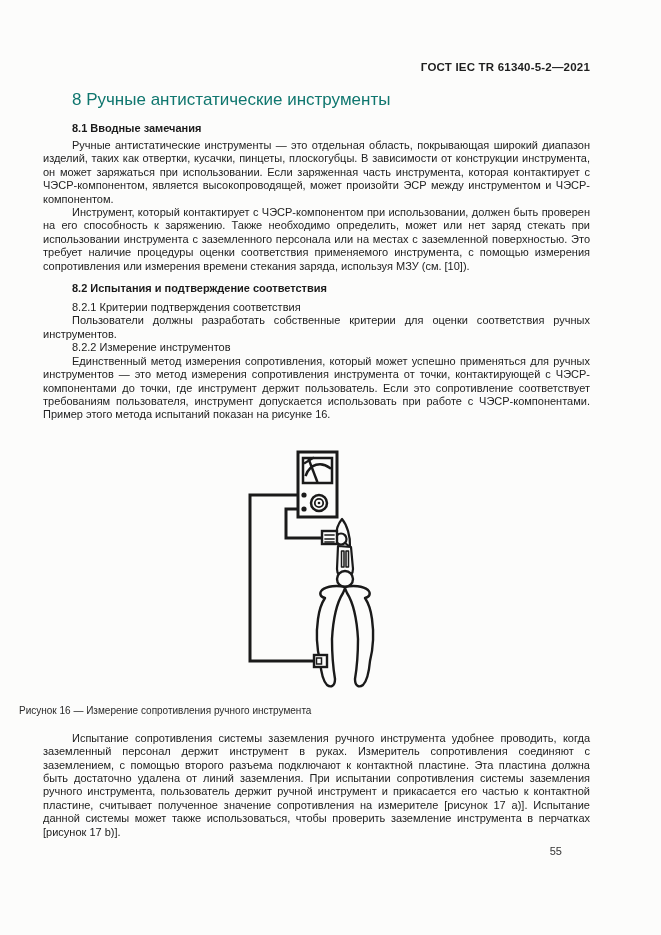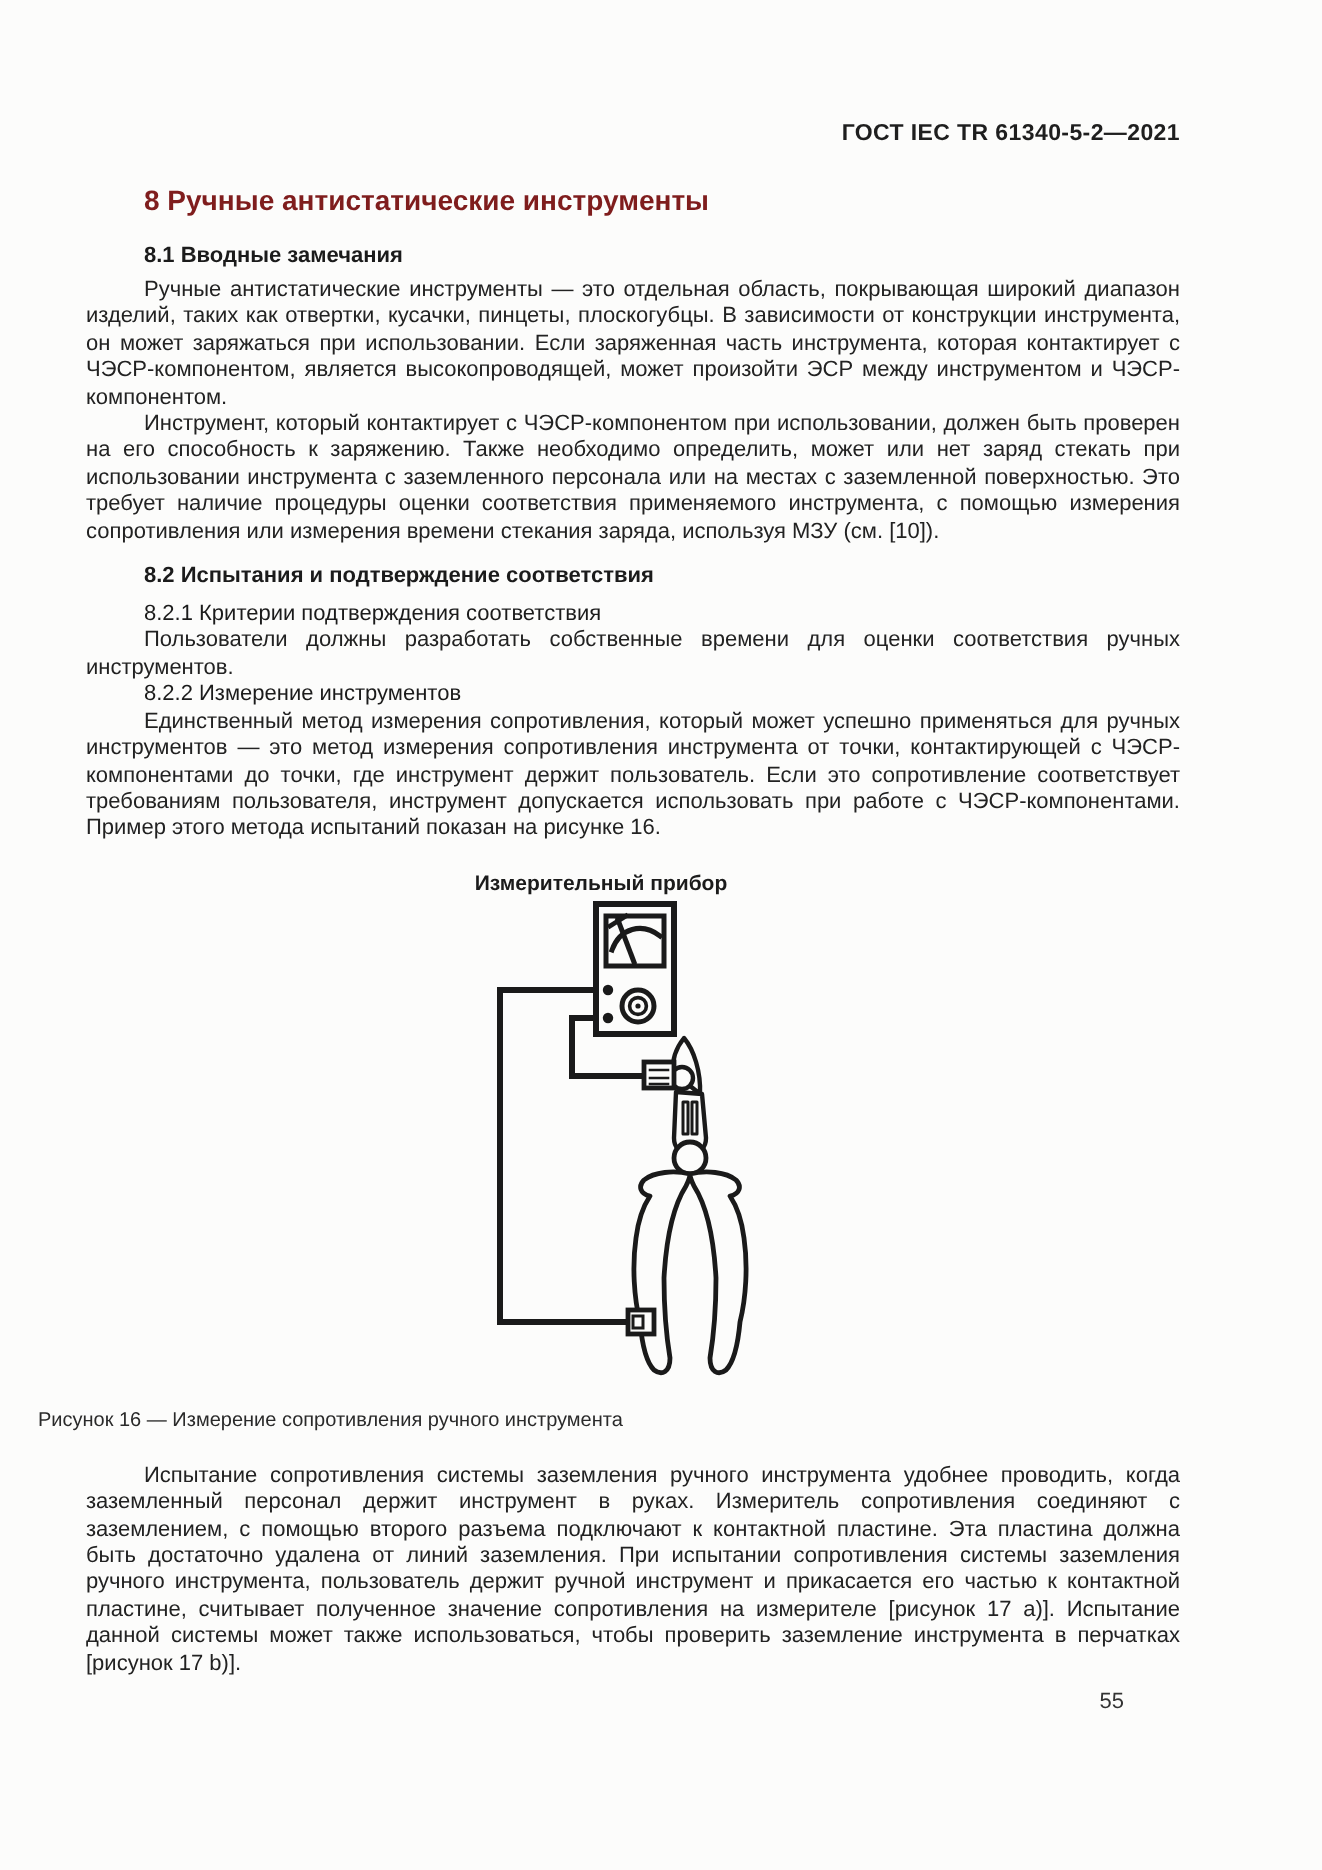--- a/index.html
+++ b/index.html
@@ -23,22 +23,22 @@
     letter-spacing: 0.2px;
     color: #1e1e1e;
   }
   .content {
     position: absolute;
     top: 90px; left: 43px; width: 547px;
   }
   h1.sec {
     margin: 2px 0 14px 0;
     padding-left: 29px;
-    font-size: 14px; line-height: 16px;
-    font-weight: bold; color: #7f1d1d;
+    font-size: 17px; line-height: 16px;
+    font-weight: normal; color: #0f766e;
   }
   h2.sub {
     margin: 0 0 4px 0;
     padding-left: 29px;
     font-size: 11px; line-height: 13px;
     font-weight: bold; color: #1b1b1b;
   }
   h2.sub.spaced { margin: 9px 0 6px 0; }
   h3.sub3 {
     margin: 0; padding-left: 29px;
@@ -90,27 +90,26 @@
 
     <h1 class="sec">8 Ручные антистатические инструменты</h1>
 
     <h2 class="sub">8.1 Вводные замечания</h2>
     <p class="body">Ручные антистатические инструменты — это отдельная область, покрывающая широкий диапазон изделий, таких как отвертки, кусачки, пинцеты, плоскогубцы. В зависимости от конструкции инструмента, он может заряжаться при использовании. Если заряженная часть инструмента, которая контактирует с ЧЭСР-компонентом, является высокопроводящей, может произойти ЭСР между инструментом и ЧЭСР-компонентом.</p>
     <p class="body">Инструмент, который контактирует с ЧЭСР-компонентом при использовании, должен быть проверен на его способность к заряжению. Также необходимо определить, может или нет заряд стекать при использовании инструмента с заземленного персонала или на местах с заземленной поверхностью. Это требует наличие процедуры оценки соответствия применяемого инструмента, с помощью измерения сопротивления или измерения времени стекания заряда, используя МЗУ (см. [10]).</p>
 
     <h2 class="sub spaced">8.2 Испытания и подтверждение соответствия</h2>
 
     <h3 class="sub3">8.2.1 Критерии подтверждения соответствия</h3>
-    <p class="body">Пользователи должны разработать собственные времени для оценки соответствия ручных инструментов.</p>
+    <p class="body">Пользователи должны разработать собственные критерии для оценки соответствия ручных инструментов.</p>
 
     <h3 class="sub3">8.2.2 Измерение инструментов</h3>
     <p class="body">Единственный метод измерения сопротивления, который может успешно применяться для ручных инструментов — это метод измерения сопротивления инструмента от точки, контактирующей с ЧЭСР-компонентами до точки, где инструмент держит пользователь. Если это сопротивление соответствует требованиям пользователя, инструмент допускается использовать при работе с ЧЭСР-компонентами. Пример этого метода испытаний показан на рисунке 16.</p>
 
     <figure class="fig">
-      <div class="fig-label">Измерительный прибор</div>
 
       <svg class="fig-svg" width="200" height="250" viewBox="240 448 200 250">
         <g fill="none" stroke="#1a1a1a" stroke-linecap="square">
 
           <path d="M304,494 H250 V660 H318" stroke-width="3"></path>
           <path d="M304,508 H286 V537 H324" stroke-width="3"></path>
 
           <g stroke-linejoin="round">
             <path fill="#fcfcfb" stroke-width="2.2" d="M342,518 C338,523 336,529 336.5,535 L350,546 C350.5,535 347,524 342,518 Z"></path>
             <path fill="#fcfcfb" stroke-width="2.2" d="M338,545 L337,568 C337,573 340,575.5 345,575.5 C350,575.5 353,573 353,568 L351,546 Z"></path>

